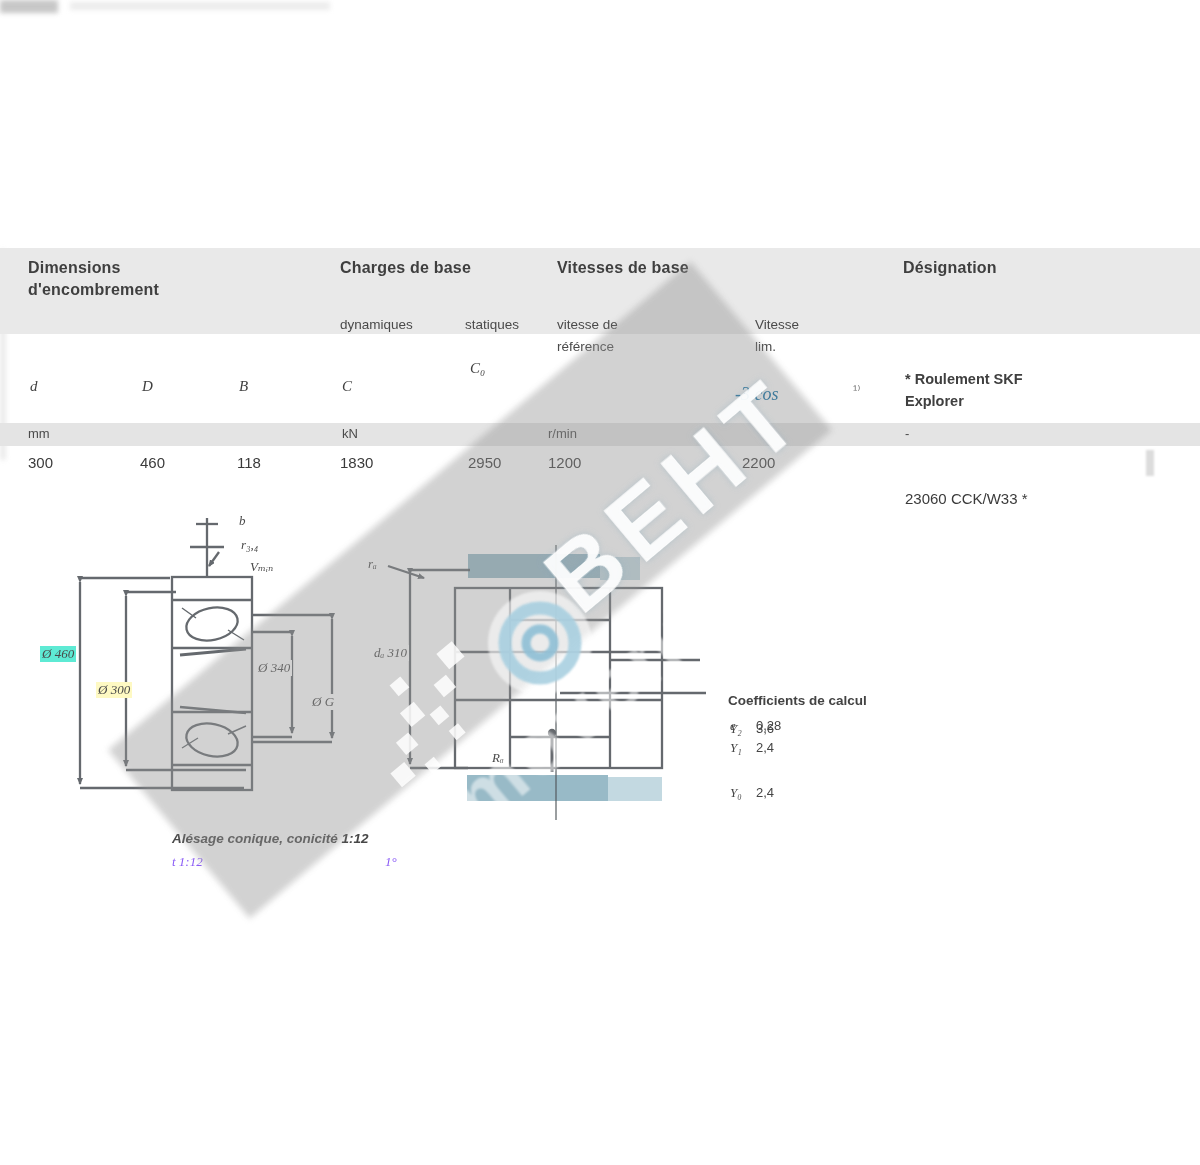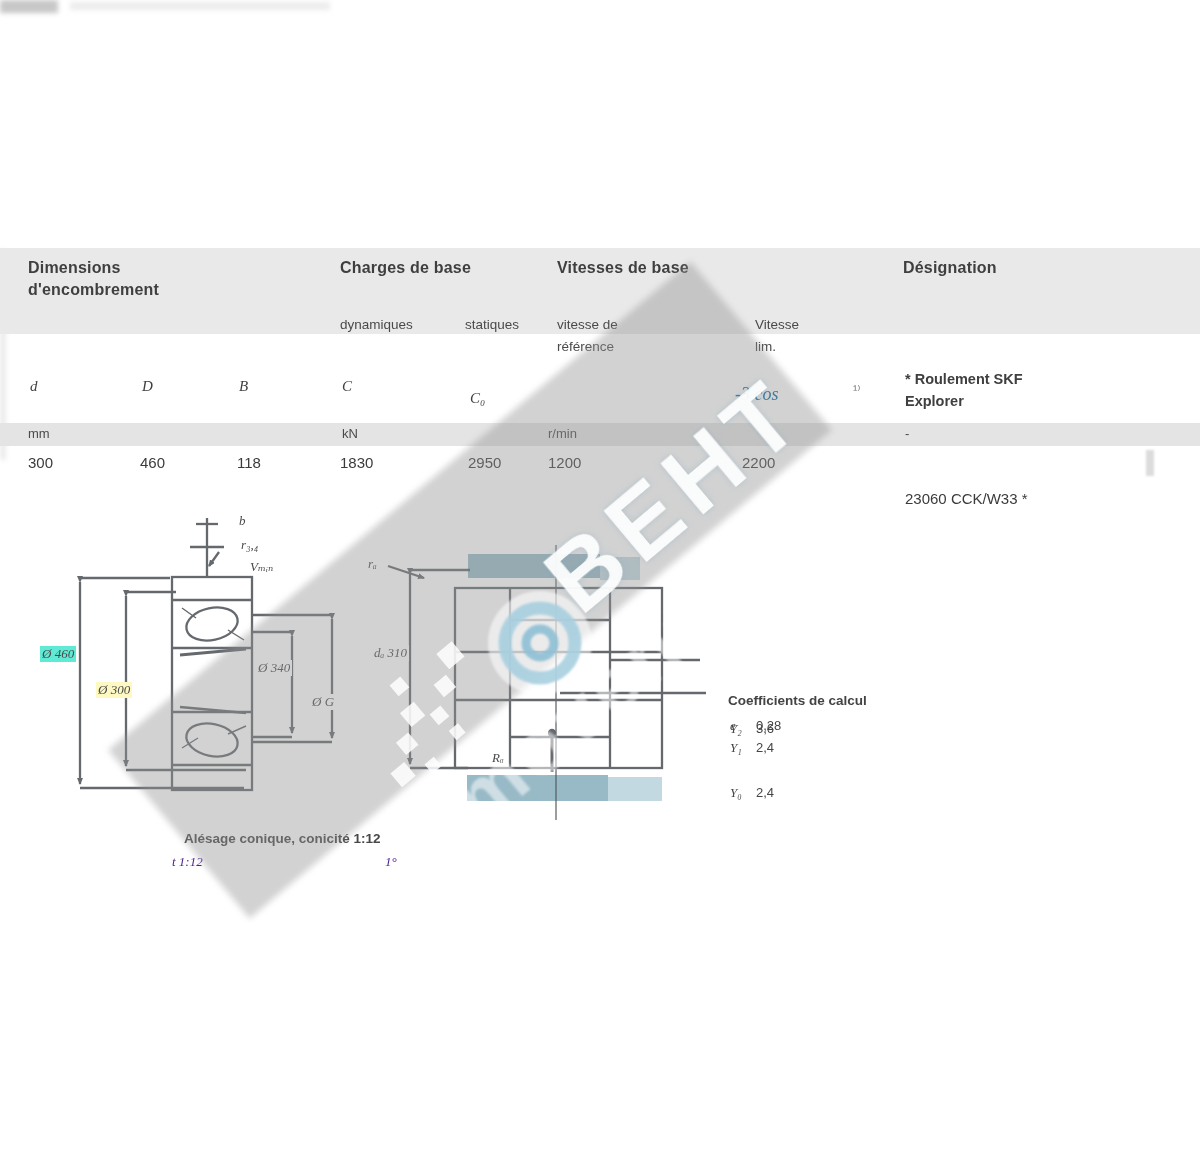--- a/index.html
+++ b/index.html
@@ -10,21 +10,21 @@
   .band{background:#e9e9e9;}
   .band2{background:#e4e4e4;}
   .h-title{font-size:16px;font-weight:700;color:#3f3f3f;letter-spacing:.2px;}
   .h-sub{font-size:13.5px;color:#4a4a4a;}
   .letter{font-family:"Liberation Serif","DejaVu Serif",serif;font-style:italic;font-size:15px;color:#3f3f3f;}
   .unit{font-size:13px;color:#4a4a4a;}
   .val{font-size:15px;color:#3b3b3b;}
   .note{font-size:14.5px;font-weight:700;color:#3f3f3f;}
   .figlabel{font-family:"Liberation Serif","DejaVu Serif",serif;font-style:italic;font-size:13px;color:#4a4a4a;white-space:nowrap;}
   .cap1{font-size:13.5px;font-weight:600;color:#474747;}
-  .cap2{font-family:"Liberation Serif","DejaVu Serif",serif;font-style:italic;font-size:13px;color:#4c1d95;}
+  .cap2{font-family:"Liberation Serif","DejaVu Serif",serif;font-style:italic;font-size:13px;color:#8b5cf6;}
   .coef-title{font-size:13.5px;font-weight:700;color:#434343;}
   .coef-sym{font-family:"Liberation Serif","DejaVu Serif",serif;font-style:italic;font-size:13px;color:#454545;display:inline-block;width:26px;}
   .coef-val{font-size:13px;color:#454545;}
   .wm-band{background:rgba(148,148,148,.42);filter:blur(3px);}
   .wm-brand{font-weight:800;font-size:96px;line-height:110px;letter-spacing:10px;color:rgba(255,255,255,.93);
             text-shadow:0 0 7px rgba(130,170,190,.35);filter:blur(.6px);white-space:nowrap;}
   .wm-site{font-weight:700;font-size:78px;line-height:96px;letter-spacing:4px;color:rgba(255,255,255,.52);
            filter:blur(.8px);white-space:nowrap;}
   .rot{transform:rotate(-40deg);transform-origin:center center;}
   .px{position:absolute;background:rgba(255,255,255,.85);}
@@ -54,21 +54,21 @@
     <div class="abs h-sub" style="left:465px;top:317px;">statiques</div>
     <div class="abs h-sub" style="left:557px;top:317px;">vitesse de</div>
     <div class="abs h-sub" style="left:557px;top:339px;">référence</div>
     <div class="abs h-sub" style="left:755px;top:317px;">Vitesse</div>
     <div class="abs h-sub" style="left:755px;top:339px;">lim.</div>
 
     <div class="abs letter" style="left:30px;top:378px;">d</div>
     <div class="abs letter" style="left:142px;top:378px;">D</div>
     <div class="abs letter" style="left:239px;top:378px;">B</div>
     <div class="abs letter" style="left:342px;top:378px;">C</div>
-    <div class="abs letter" style="left:470px;top:390px;">C₀</div>
+    <div class="abs letter" style="left:470px;top:360px;">C₀</div>
     <div class="abs letter" style="left:735px;top:384px;font-size:18px;color:#0369a1;">-3 cos</div>
     <div class="abs unit" style="left:853px;top:382px;color:#777;">¹⁾</div>
 
     <div class="abs note" style="left:905px;top:371px;">* Roulement SKF</div>
     <div class="abs note" style="left:905px;top:393px;">Explorer</div>
 
     <div class="abs unit" style="left:28px;top:426px;">mm</div>
     <div class="abs unit" style="left:342px;top:426px;">kN</div>
     <div class="abs unit" style="left:548px;top:426px;">r/min</div>
     <div class="abs unit" style="left:905px;top:426px;">-</div>
@@ -160,21 +160,21 @@
     <div class="abs figlabel" style="left:250px;top:559px;">Vₘᵢₙ</div>
     <div class="abs figlabel" style="left:40px;top:646px;background:#5eead4;padding:0 2px;">Ø 460</div>
     <div class="abs figlabel" style="left:96px;top:682px;background:#fef9c3;padding:0 2px;">Ø 300</div>
     <div class="abs figlabel" style="left:256px;top:660px;background:#fff;padding:0 2px;">Ø 340</div>
     <div class="abs figlabel" style="left:310px;top:694px;background:#fff;padding:0 2px;">Ø G</div>
 
     <div class="abs figlabel" style="left:368px;top:556px;">rₐ</div>
     <div class="abs figlabel" style="left:372px;top:645px;background:#fff;padding:0 2px;">dₐ 310</div>
     <div class="abs figlabel" style="left:492px;top:750px;">Rₐ</div>
 
-    <div class="abs cap1" style="left:184px;top:831px;">Alésage conique, conicité 1:12</div>
+    <div class="abs cap1" style="left:172px;top:831px;font-style:italic;">Alésage conique, conicité 1:12</div>
     <div class="abs cap2" style="left:172px;top:854px;">t  1:12</div>
     <div class="abs cap2" style="left:385px;top:854px;">1°</div>
 
     <div class="abs coef-title" style="left:728px;top:693px;">Coefficients de calcul</div>
     <div class="abs" style="left:730px;top:716px;">
       <span class="coef-sym">e</span><span class="coef-val">0,28</span>
     </div>
     <div class="abs" style="left:730px;top:738px;">
       <span class="coef-sym">Y₁</span><span class="coef-val">2,4</span>
     </div>

